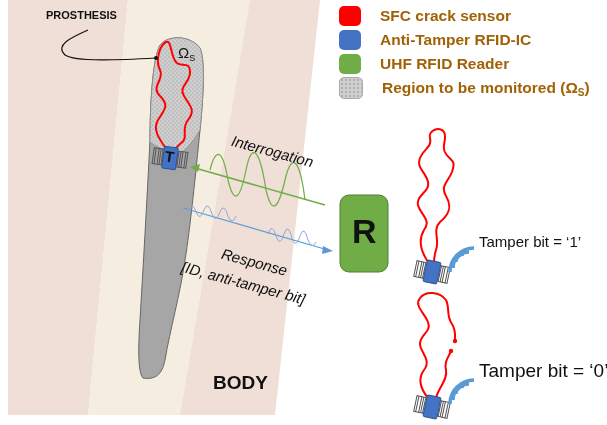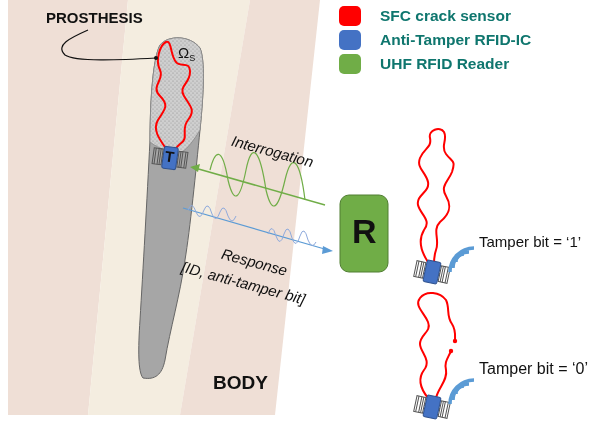--- a/index.html
+++ b/index.html
@@ -2,21 +2,21 @@
 <html><head>
   <meta charset="utf-8">
   <style>
     html, body { margin:0; padding:0; background:#ffffff; }
     body { width:607px; height:425px; position:relative; overflow:hidden;
            font-family:"Liberation Sans", sans-serif; }
     svg#scene { position:absolute; left:0; top:0; }
     .legend { position:absolute; left:339px; top:4px; }
     .legend-item { display:flex; align-items:center; height:24px; }
     .swatch { width:22px; height:20px; border-radius:5px; margin-right:19px; }
-    .legend-label { font-size:15.5px; font-weight:bold; color:#0f766e; white-space:nowrap; }
+    .legend-label { font-size:15.5px; font-weight:bold; color:#a16207; white-space:nowrap; }
     .sub { font-size:10px; vertical-align:-3px; }
     .lbl { position:absolute; color:#111; white-space:nowrap; }
   </style>
 </head>
 <body>
 
 <svg id="scene" width="607" height="425" viewBox="0 0 607 425">
   <defs>
     <pattern id="dots" width="4" height="4" patternUnits="userSpaceOnUse">
       <rect width="4" height="4" fill="#cfcfcf"></rect>
@@ -100,26 +100,30 @@
     <span class="legend-label">SFC crack sensor</span>
   </div>
   <div class="legend-item">
     <div class="swatch" style="background:#4472c4"></div>
     <span class="legend-label">Anti-Tamper RFID-IC</span>
   </div>
   <div class="legend-item">
     <div class="swatch" style="background:#70ad47"></div>
     <span class="legend-label">UHF RFID Reader</span>
   </div>
+  <div class="legend-item">
+    <div class="swatch" style="background-color:#cfcfcf;background-image:radial-gradient(#8a8a8a 0.6px, transparent 0.8px);background-size:4px 4px;border:1px solid #aaa;"></div>
+    <span class="legend-label"><span>Region to be monitored (Ω</span><span class="sub">S</span><span>)</span></span>
+  </div>
 </div>
 
-<div class="lbl" style="left:46px;top:9px;font-size:15px;font-weight:bold;">PROSTHESIS</div>
+<div class="lbl" style="left:46px;top:9px;font-size:11px;font-weight:bold;">PROSTHESIS</div>
 <div class="lbl" style="left:178px;top:44px;font-size:15px;font-weight:normal;">
   <span>Ω</span><span style="font-size:9px;vertical-align:-3px;">S</span>
 </div>
 <div class="lbl" style="left:165px;top:148px;font-size:15px;font-weight:bold;transform:rotate(8deg);">T</div>
 <div class="lbl" style="left:352px;top:212px;font-size:34px;font-weight:bold;">R</div>
 <div class="lbl" style="left:234px;top:132px;font-size:15px;font-style:italic;transform:rotate(15deg);transform-origin:left top;">Interrogation</div>
 <div class="lbl" style="left:224px;top:245px;font-size:15px;font-style:italic;transform:rotate(15deg);transform-origin:left top;">Response</div>
 <div class="lbl" style="left:184px;top:258px;font-size:15px;font-style:italic;transform:rotate(15deg);transform-origin:left top;">[ID, anti-tamper bit]</div>
 <div class="lbl" style="left:213px;top:372px;font-size:19px;font-weight:bold;">BODY</div>
 <div class="lbl" style="left:479px;top:233px;font-size:15px;text-align:center;">Tamper bit = ‘1’</div>
-<div class="lbl" style="left:479px;top:360px;font-size:16px;">Tamper bit = ‘0’</div>
+<div class="lbl" style="left:479px;top:360px;font-size:19px;">Tamper bit = ‘0’</div>
 
 </body></html>

